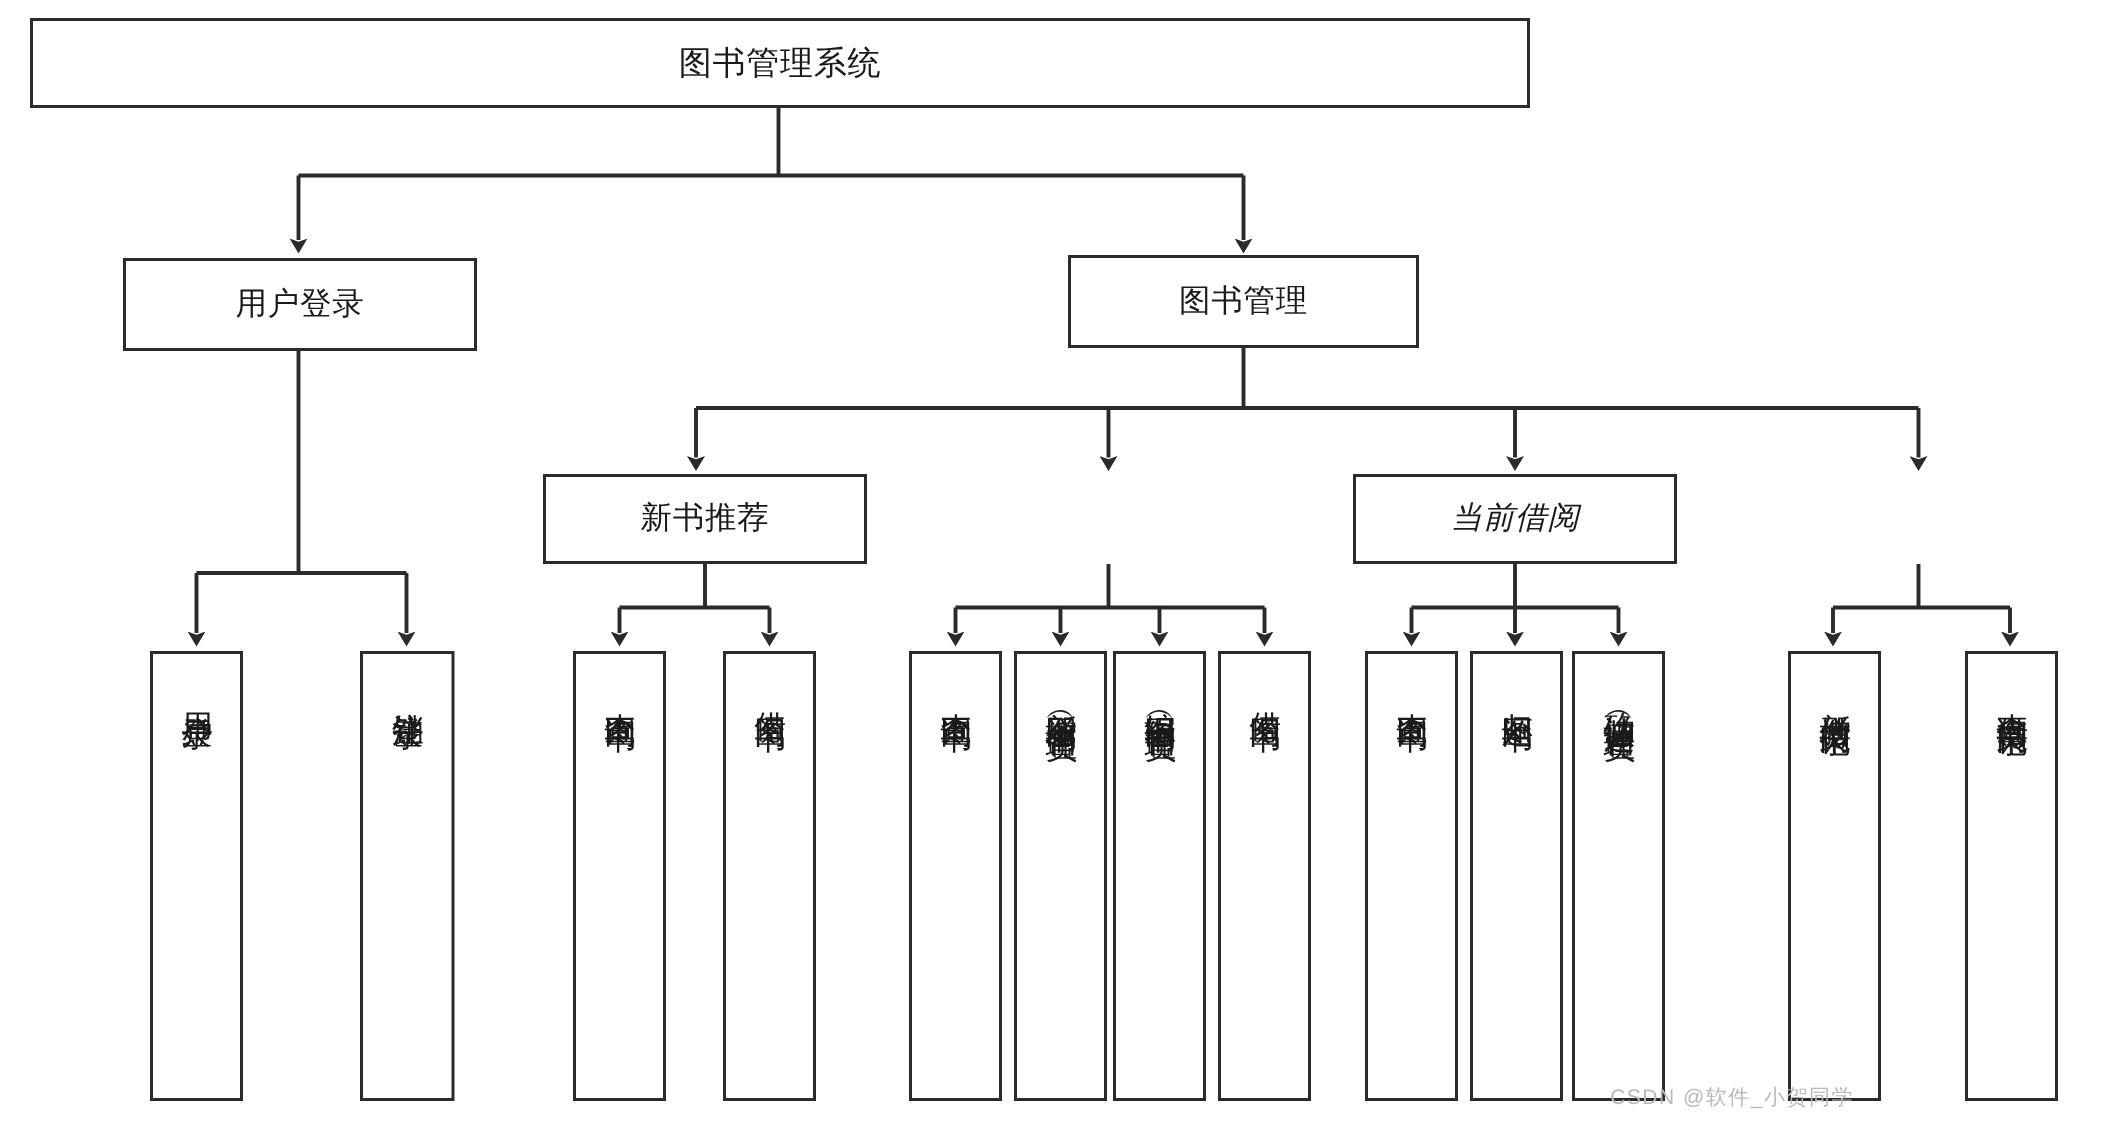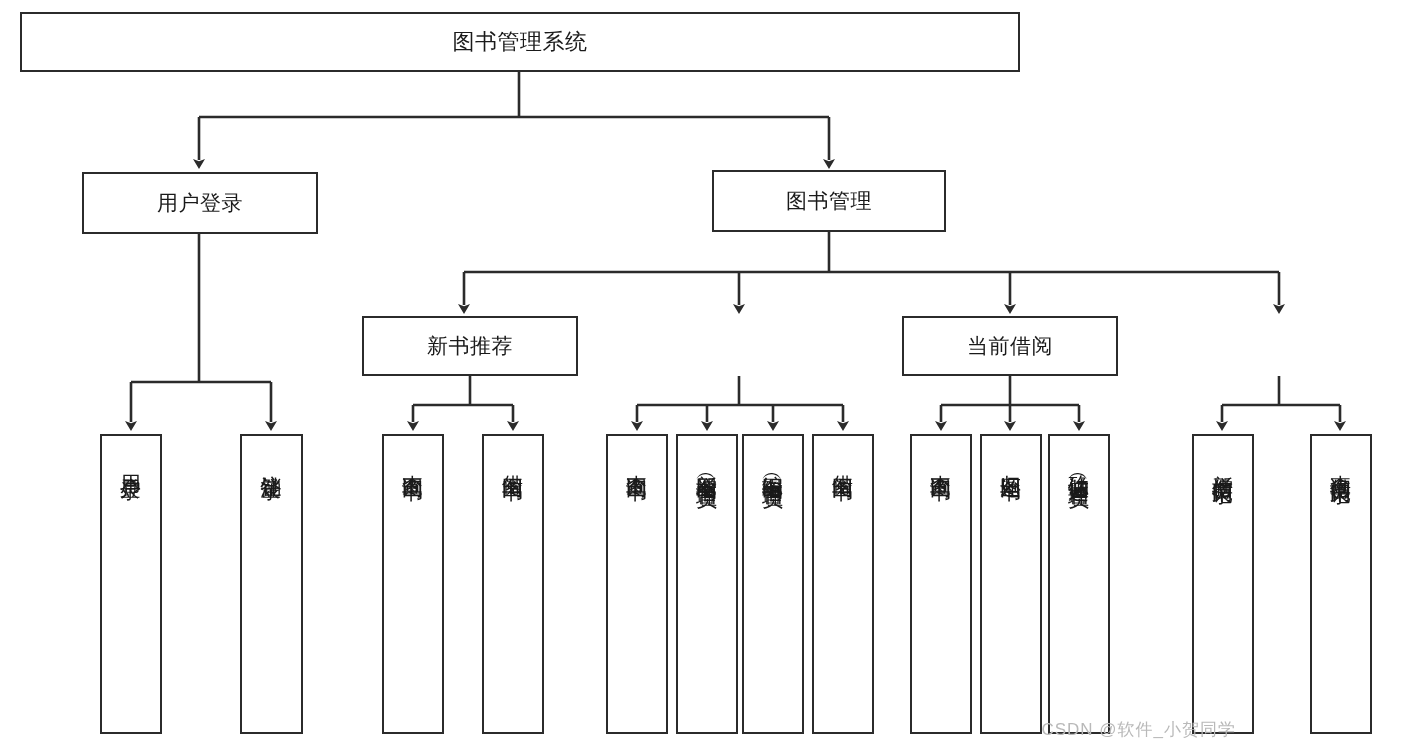--- a/index.html
+++ b/index.html
@@ -41,21 +41,21 @@
     letter-spacing:2px;
     white-space:pre;
   }
   .n-root .lbl{font-size:22px;}
   .n-l2 .lbl{font-size:21px;}
   .n-l3 .lbl{font-size:21px;}
   .node.vert .lbl{font-size:21px;}
   #watermark{
     position:absolute;
     right:8px;bottom:6px;
-    font-size:17px;
+    font-size:14px;
     color:#b9b9b9;
     letter-spacing:1px;
     white-space:nowrap;
     pointer-events:none;
   }
 </style>
 </head>
 <body>
 
 <div id="diagram-root">
@@ -120,21 +120,21 @@
 
   <div class="node horiz n-l2" style="left:712px;top:170px;width:234px;height:62px;">
     <span class="lbl">图书管理</span>
   </div>
 
   <div class="node horiz n-l3" style="left:362px;top:316px;width:216px;height:60px;">
     <span class="lbl">新书推荐</span>
   </div>
 
 
-  <div class="node horiz n-l3" style="left:902px;top:316px;width:216px;height:60px;">
+  <div class="node horiz n-l3" style="left:902px;top:316px;width:216px;height:60px;font-style:italic;">
     <span class="lbl">当前借阅</span>
   </div>
 
 
   <div class="node vert" style="left:100px;top:434px;width:62px;height:300px;">
     <span class="lbl">用户登录</span>
   </div>
 
   <div class="node vert" style="left:240px;top:434px;width:63px;height:300px;">
     <span class="lbl">注销登录</span>

